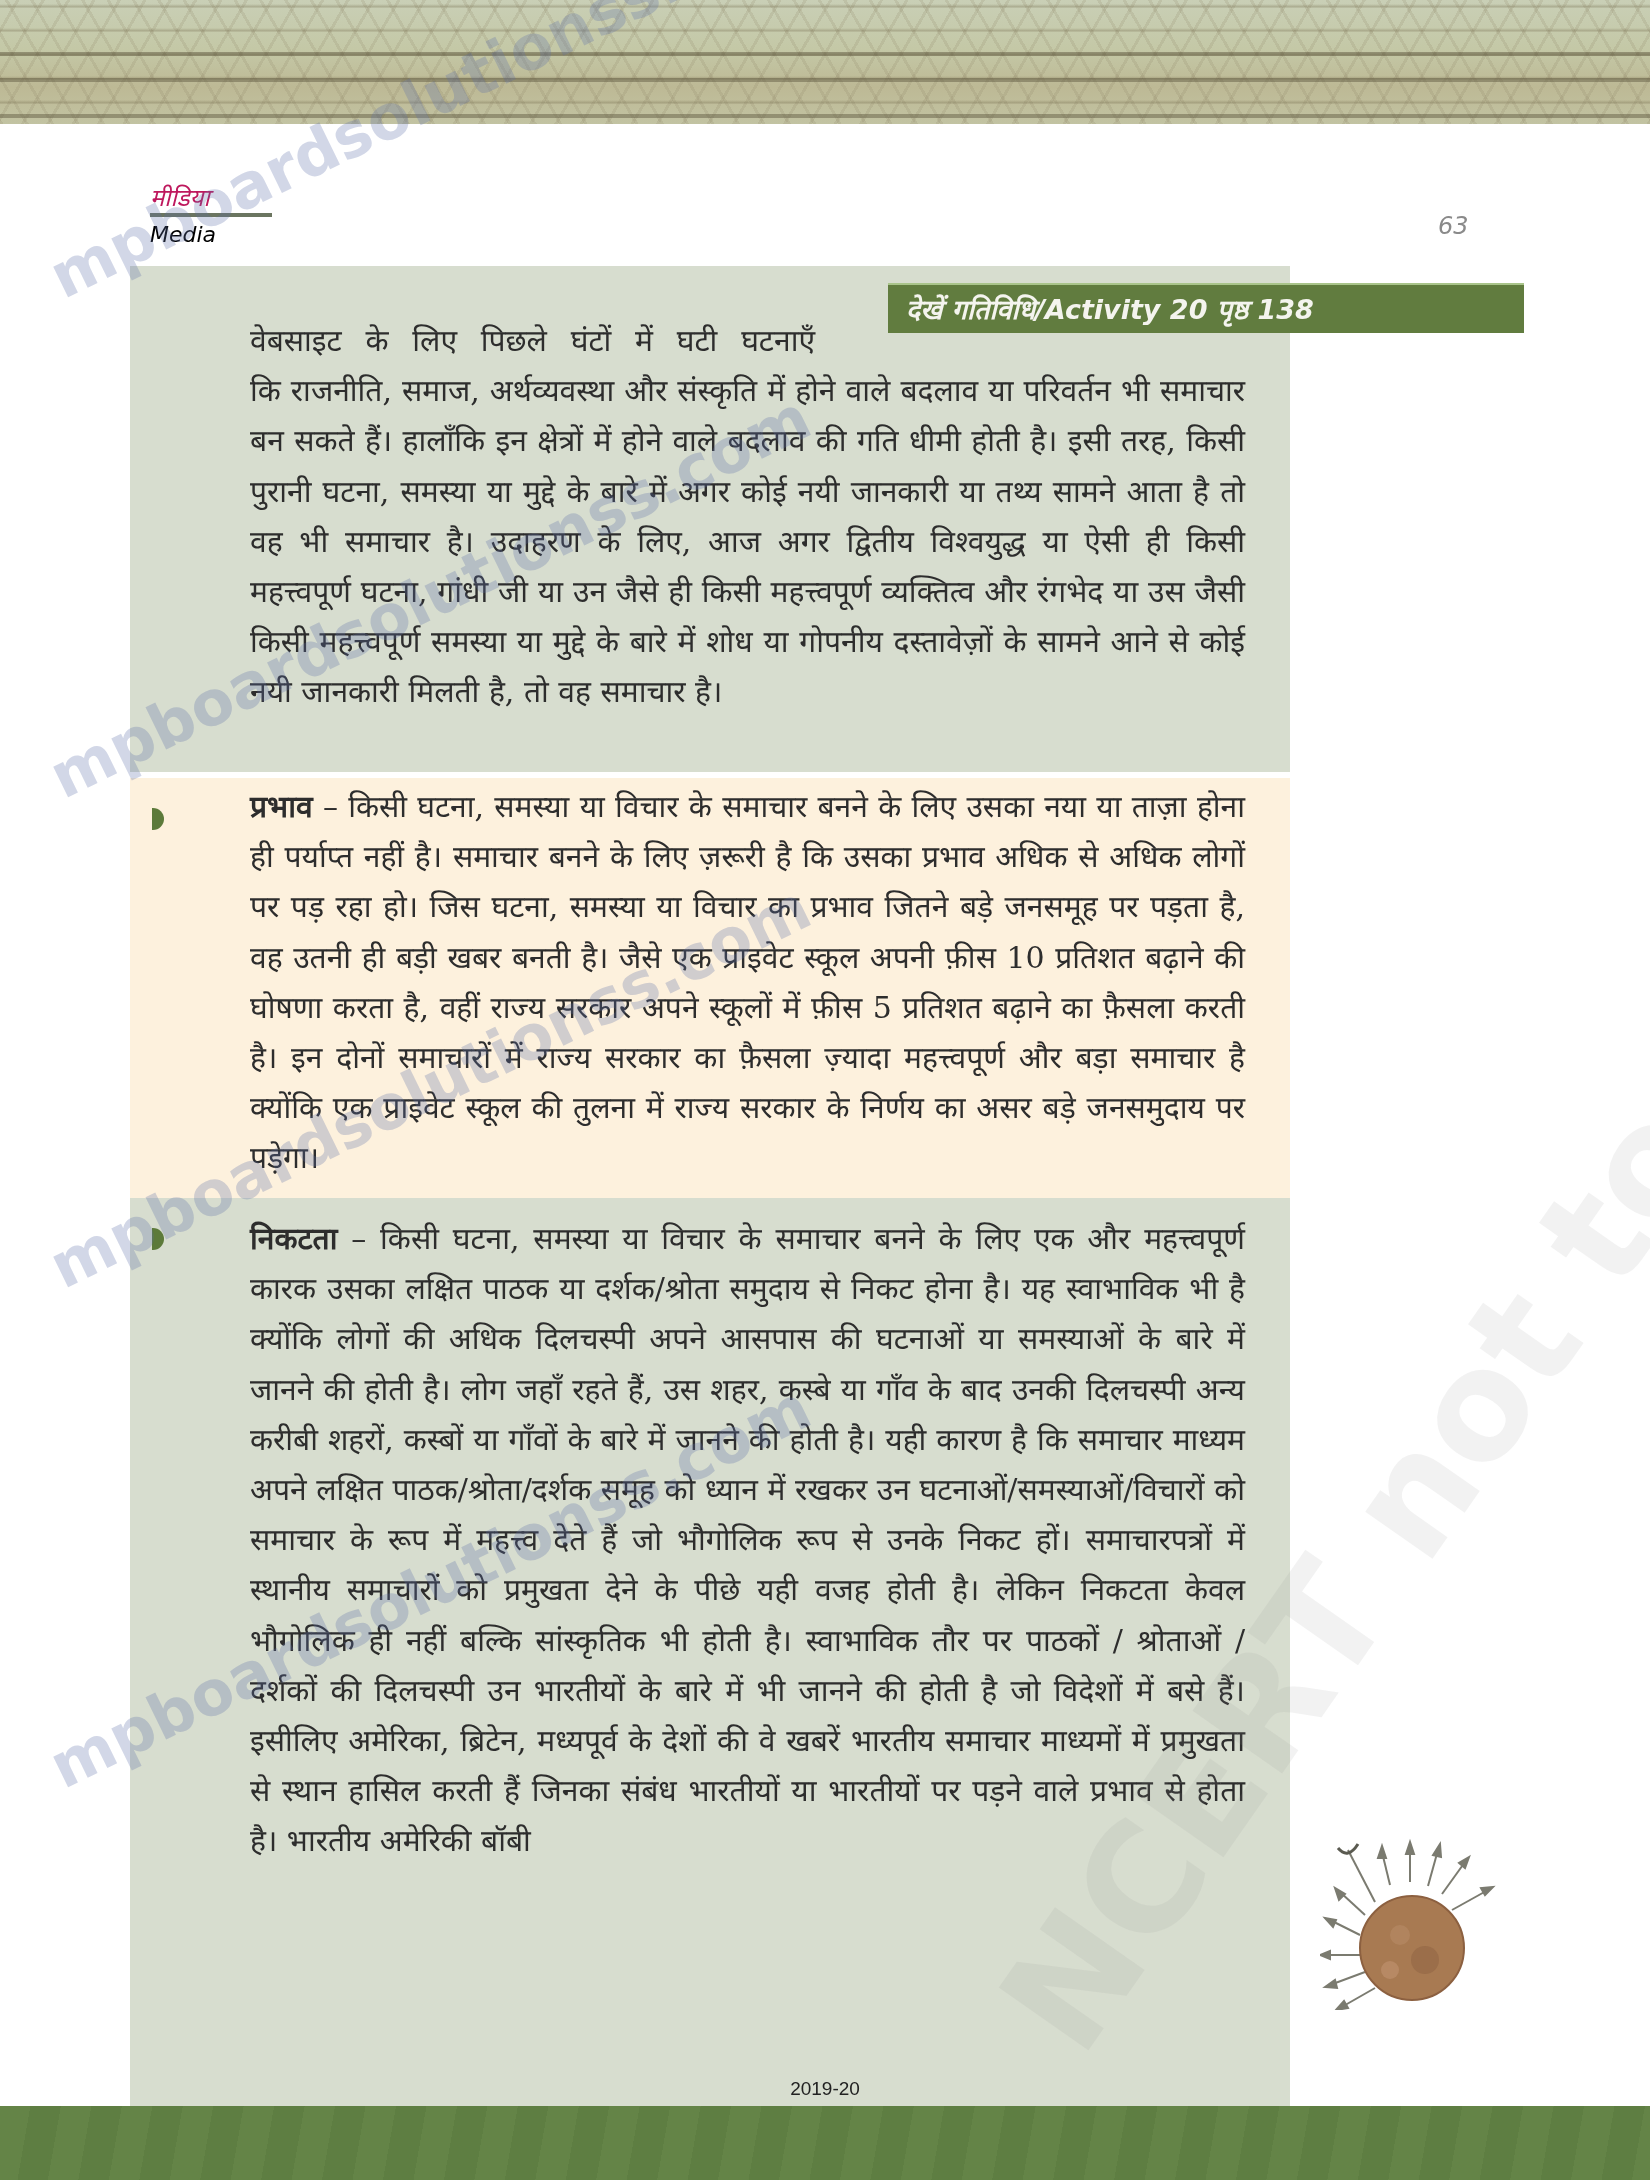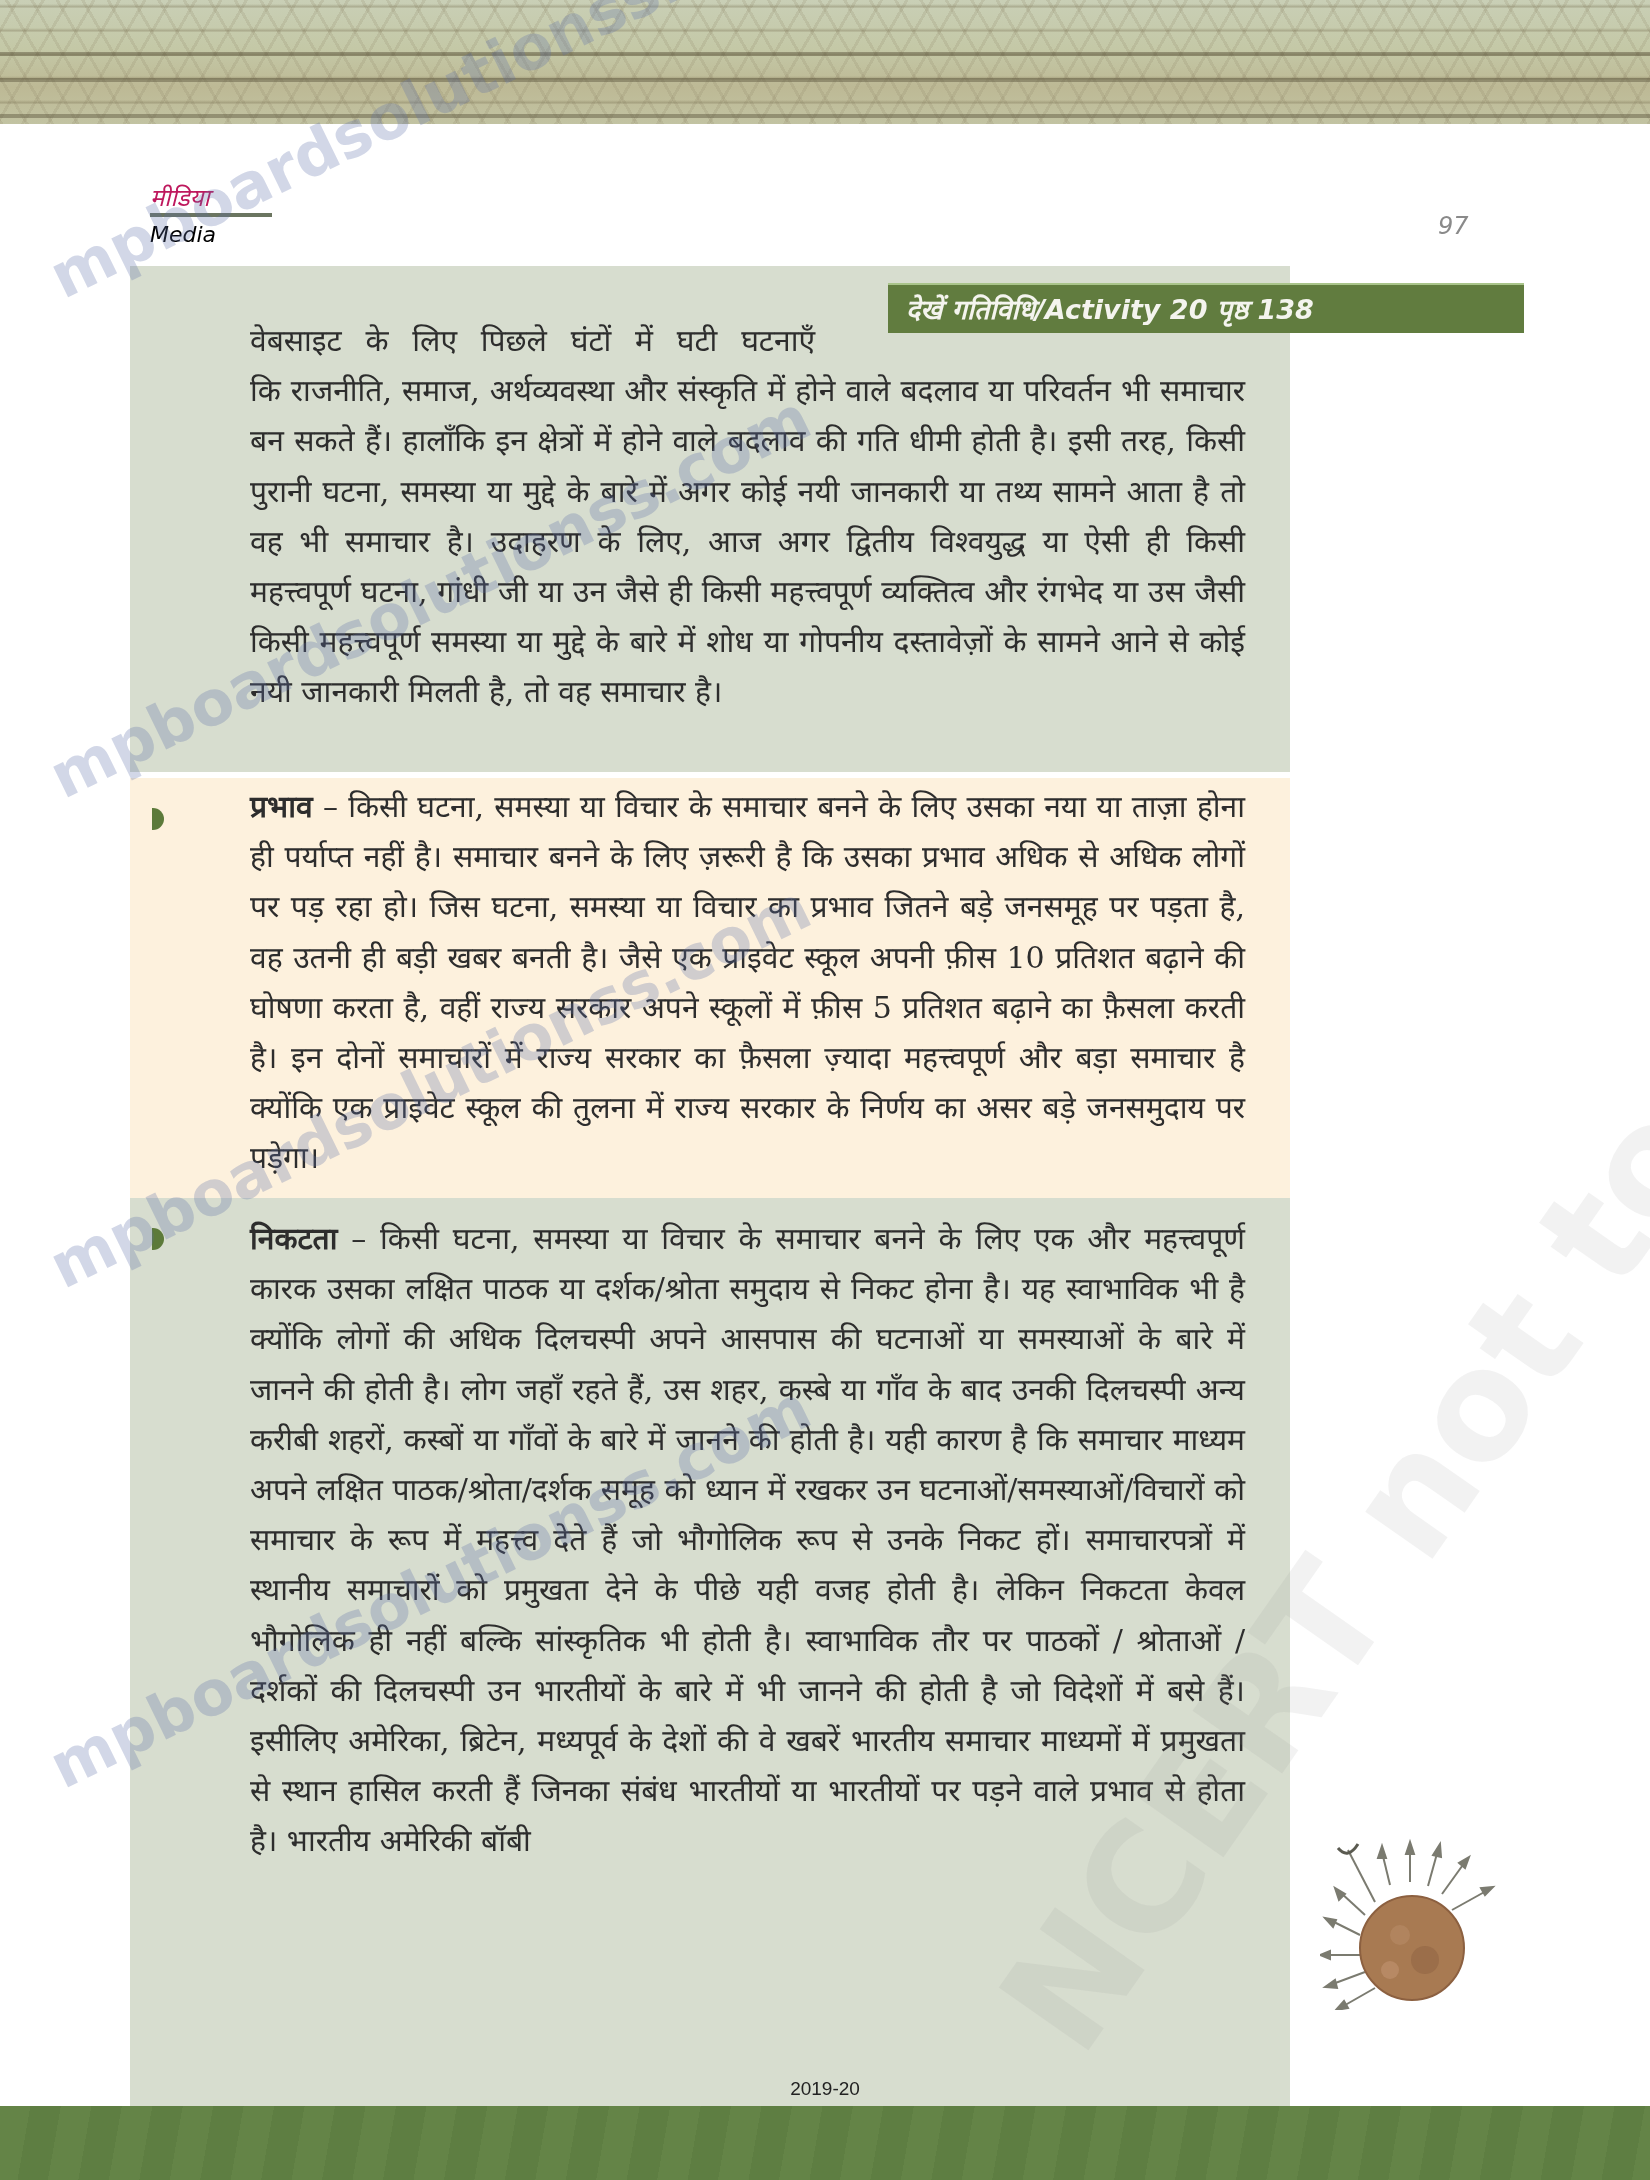--- a/index.html
+++ b/index.html
@@ -95,21 +95,21 @@
 
 <div class="top-banner">
   <div class="band" style="top:52px"></div>
   <div class="band" style="top:78px"></div>
   <div class="band" style="top:114px"></div>
 </div>
 
 <div class="run-head-hi">मीडिया</div>
 <div class="run-head-rule"></div>
 <div class="run-head-en">Media</div>
-<div class="page-number">97</div>
+<div class="page-number">63</div>
 
 <div class="panel green panel-1">
   <p class="para para-first" style="text-align-last: justify;">वेबसाइट के लिए पिछले घंटों में घटी घटनाएँ</p>
   <p class="para">कि राजनीति, समाज, अर्थव्यवस्था और संस्कृति में होने वाले बदलाव या परिवर्तन भी समाचार बन सकते हैं। हालाँकि इन क्षेत्रों में होने वाले बदलाव की गति धीमी होती है। इसी तरह, किसी पुरानी घटना, समस्या या मुद्दे के बारे में अगर कोई नयी जानकारी या तथ्य सामने आता है तो वह भी समाचार है। उदाहरण के लिए, आज अगर द्वितीय विश्वयुद्ध या ऐसी ही किसी महत्त्वपूर्ण घटना, गांधी जी या उन जैसे ही किसी महत्त्वपूर्ण व्यक्तित्व और रंगभेद या उस जैसी किसी महत्त्वपूर्ण समस्या या मुद्दे के बारे में शोध या गोपनीय दस्तावेज़ों के सामने आने से कोई नयी जानकारी मिलती है, तो वह समाचार है।</p>
 </div>
 
 <div class="activity-banner">देखें गतिविधि/Activity 20 पृष्ठ 138</div>
 
 <div class="panel cream panel-2">
   <span class="bullet"></span>

